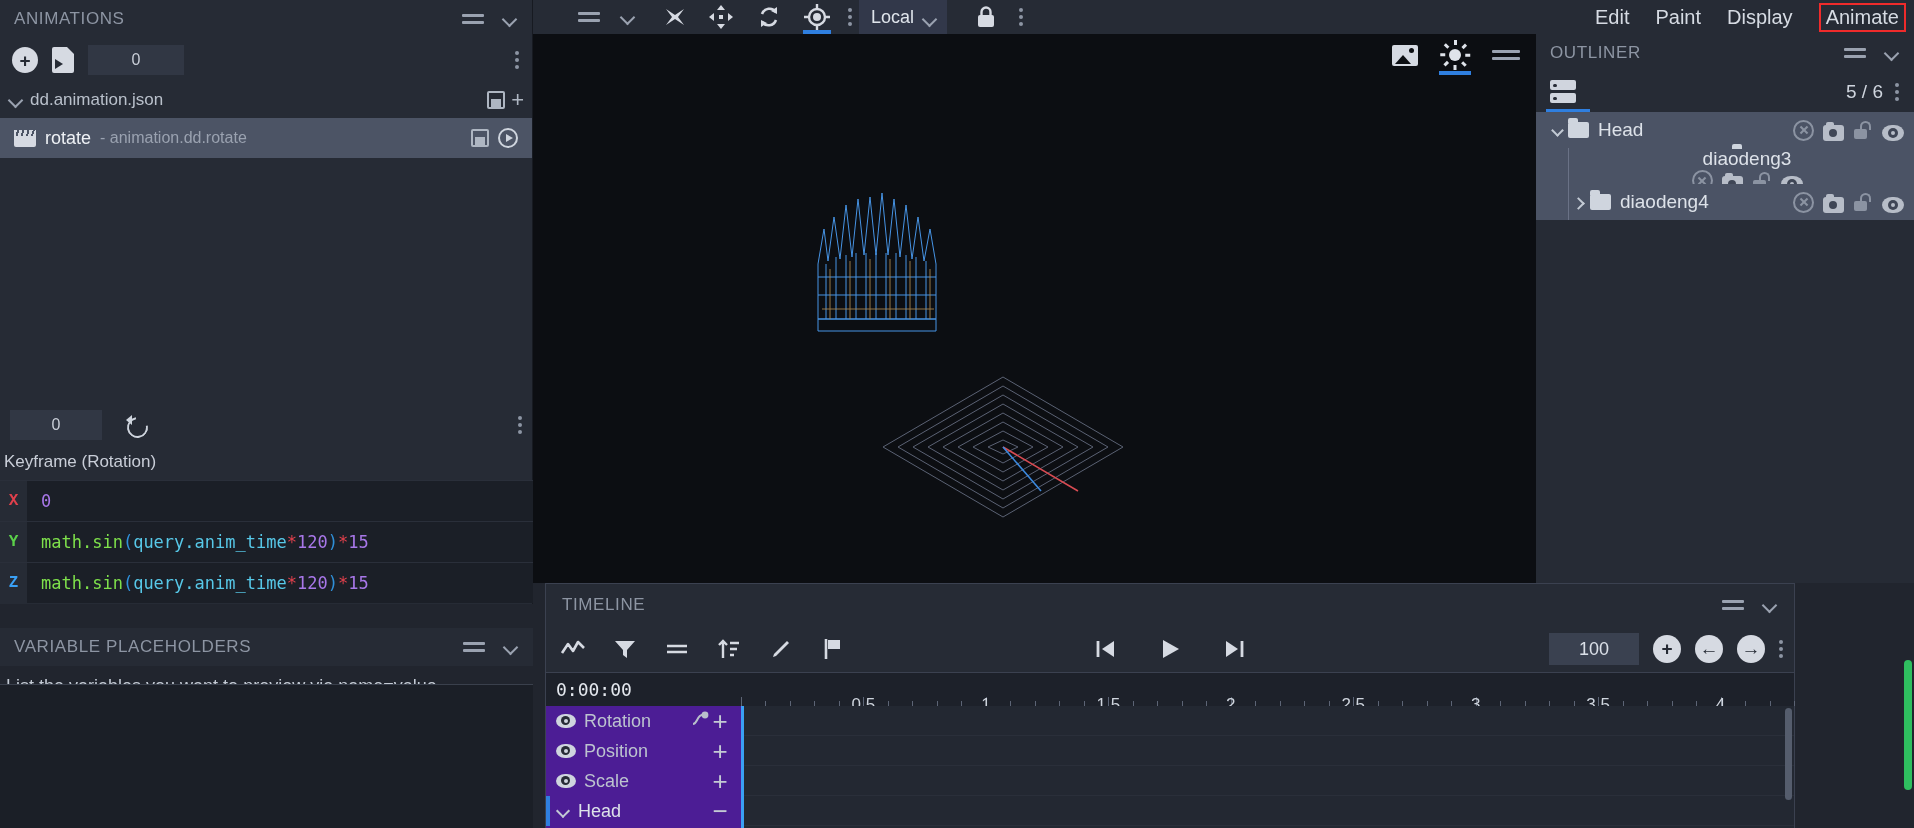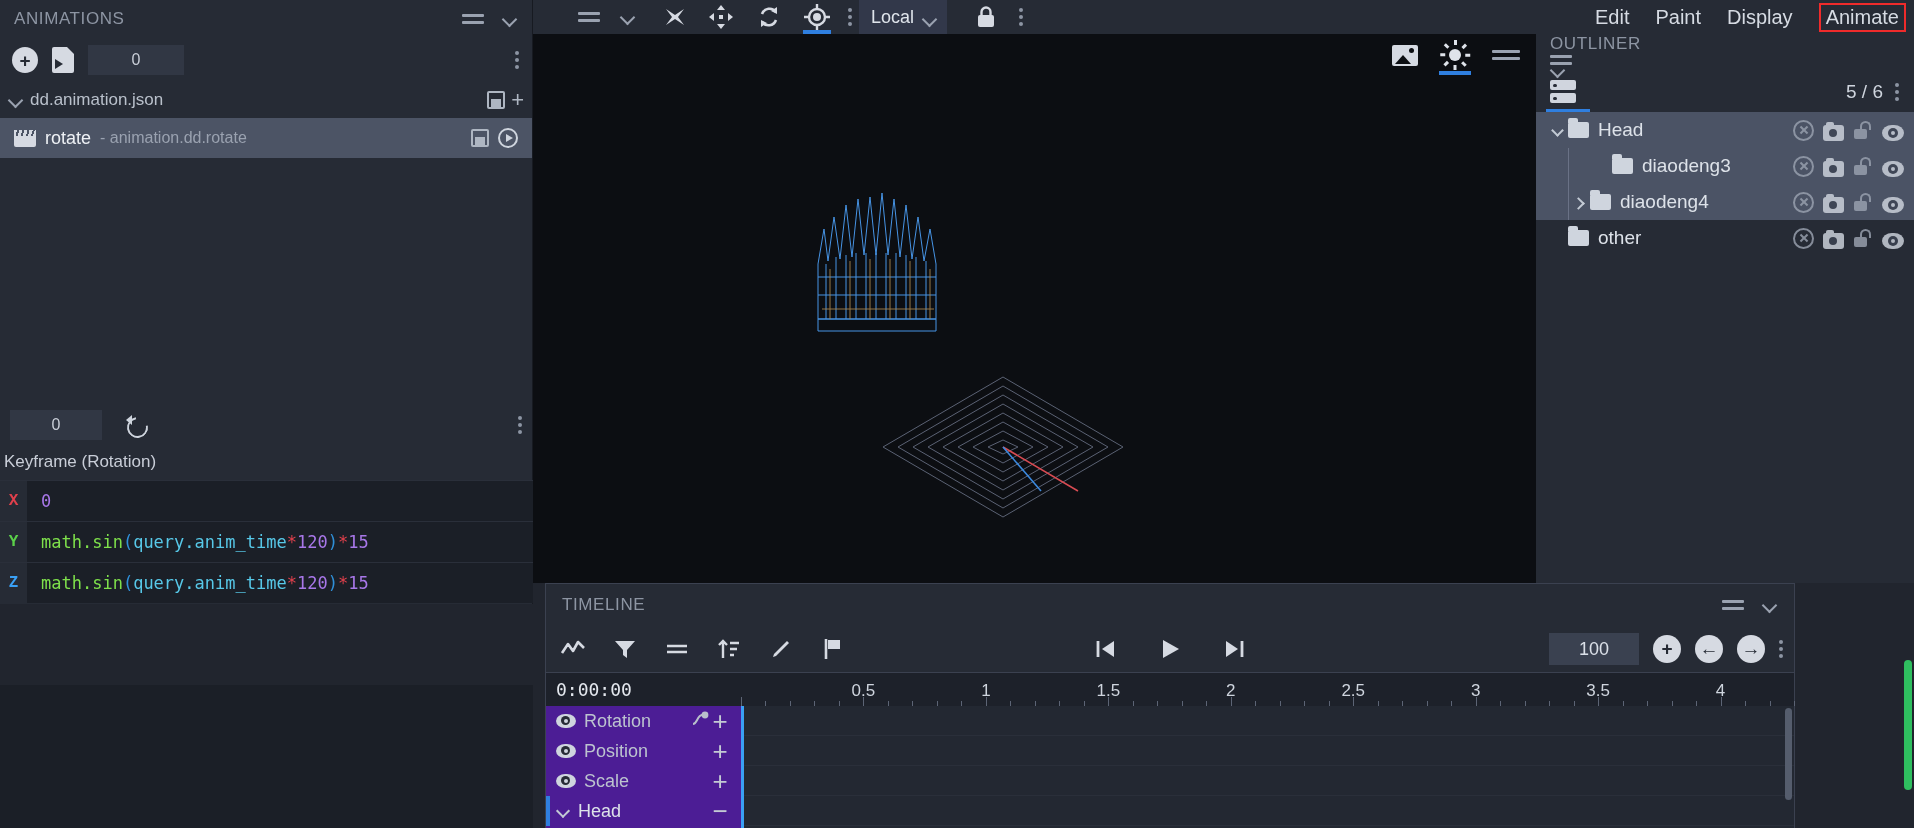--- a/index.html
+++ b/index.html
@@ -195,21 +195,21 @@
   }
 
   #model{position:absolute;left:255px;top:135px;}
   #grid{position:absolute;left:340px;top:335px;}
 
   
   #outliner{
     position:absolute;left:1536px;top:34px;width:378px;height:549px;
     background:#262b35;
   }
-  #out-head{height:38px;display:flex;align-items:flex-start;padding:0 14px;flex-direction:column;}
+  #out-head{height:38px;display:flex;align-items:center;padding:0 14px;}
   #out-head .sp{flex:1;}
   #out-sub{
     height:40px;display:flex;align-items:center;padding:0 14px;position:relative;
   }
   #out-sub .sp{flex:1;}
   .list-ico{width:26px;height:26px;position:relative;}
   .list-ico i{
     position:absolute;left:0;width:26px;height:10px;background:#d0d5de;border-radius:2px;
   }
   .list-ico i:nth-child(1){top:1px;}
@@ -282,21 +282,21 @@
   }
   #tl-ruler{
     position:relative;height:34px;background:#1d212a;border-top:1px solid #3b4150;
   }
   #tl-time{
     position:absolute;left:10px;top:6px;font-family:"DejaVu Sans Mono", monospace;
     font-size:18px;color:#e4e8ee;
   }
   .tick{position:absolute;bottom:0;width:1px;background:#5c6475;}
   .tick.maj{height:9px;} .tick.min{height:5px;}
-  .tlab{position:absolute;top:8px;font-size:17px;color:#cfd5de;transform:translateX(-50%);}
+  .tlab{position:absolute;top:22px;font-size:17px;color:#cfd5de;transform:translateX(-50%);}
   #tl-body{position:relative;height:123px;background:#1d212a;overflow:hidden;}
   #tl-names{
     position:absolute;left:0;top:0;width:195px;height:100%;background:#4c1d95;z-index:3;
   }
   .trk{height:30px;display:flex;align-items:center;padding:0 10px;font-size:18px;color:#bcc3cf;}
   .trk .eye{
     width:20px;height:14px;border-radius:50%/55%;background:#cfd5de;position:relative;margin-right:8px;flex:none;
   }
   .trk .eye:before{content:"";position:absolute;left:5px;top:2px;width:9px;height:9px;border-radius:50%;background:#262b35;}
   .trk .eye:after{content:"";position:absolute;left:7.5px;top:4.5px;width:4px;height:4px;border-radius:50%;background:#cfd5de;}
@@ -387,20 +387,33 @@
             <span class="expr-key" style="color: rgb(91, 209, 74);">Y</span>
             <span class="expr-val"><span class="tk-fn">math.sin</span><span class="tk-par">(</span><span class="tk-var">query.anim_time</span><span class="tk-op">*</span><span class="tk-num">120</span><span class="tk-par">)</span><span class="tk-op">*</span><span class="tk-num">15</span></span>
           </div>
           <div class="expr-row">
             <span class="expr-key" style="color: rgb(58, 160, 245);">Z</span>
             <span class="expr-val"><span class="tk-fn">math.sin</span><span class="tk-par">(</span><span class="tk-var">query.anim_time</span><span class="tk-op">*</span><span class="tk-num">120</span><span class="tk-par">)</span><span class="tk-op">*</span><span class="tk-num">15</span></span>
           </div>
         </div>
     </div>
 
+    <div id="vp-sect">
+      <div class="sect-head">
+        <span class="panel-title">VARIABLE PLACEHOLDERS</span>
+        <span class="sp"></span>
+        <span class="ico hamb">
+            <i></i>
+            <i></i>
+          </span>
+        <span class="ico chev"></span>
+      </div>
+      <div id="vp-text">List the variables you want to preview via name=value</div>
+      <div id="vp-under"></div>
+    </div>
     <div id="left-bottom-fill"></div>
   </div>
 
   <div id="topbar">
     <div style="width:45px"></div>
     <span class="ico hamb" style="margin-right:20px">
         <i></i>
         <i></i>
       </span>
     <span class="ico chev" style="margin-right:22px"></span>
@@ -541,21 +554,21 @@
           <span class="row-icons">
             <span class="ri ri-x"></span>
             <span class="ri ri-cam"></span>
             <span class="ri ri-lock">
               <span class="body"></span>
               <span class="sh"></span>
             </span>
             <span class="ri ri-eye"></span>
           </span>
         </div>
-        <div class="tree-row sel" style="padding-left: 54px;">
+        <div class="tree-row sel" style="padding-left: 54px; flex-direction: column;">
           <div class="tree-guide"></div>
           <span class="tw"></span>
           <span class="folder"></span>
           <span class="nm">diaodeng3</span>
           <span class="row-icons">
             <span class="ri ri-x"></span>
             <span class="ri ri-cam"></span>
             <span class="ri ri-lock">
               <span class="body"></span>
               <span class="sh"></span>
@@ -563,34 +576,20 @@
             <span class="ri ri-eye"></span>
           </span>
         </div>
         <div class="tree-row sel" style="padding-left: 32px;">
           <div class="tree-guide"></div>
           <span class="tw">
             <span class="c right"></span>
           </span>
           <span class="folder"></span>
           <span class="nm">diaodeng4</span>
-          <span class="row-icons">
-            <span class="ri ri-x"></span>
-            <span class="ri ri-cam"></span>
-            <span class="ri ri-lock">
-              <span class="body"></span>
-              <span class="sh"></span>
-            </span>
-            <span class="ri ri-eye"></span>
-          </span>
-        </div>
-        <div class="tree-row" style="padding-left: 10px;">
-          <span class="tw"></span>
-          <span class="folder"></span>
-          <span class="nm">other</span>
           <span class="row-icons">
             <span class="ri ri-x"></span>
             <span class="ri ri-cam"></span>
             <span class="ri ri-lock">
               <span class="body"></span>
               <span class="sh"></span>
             </span>
             <span class="ri ri-eye"></span>
           </span>
         </div>

